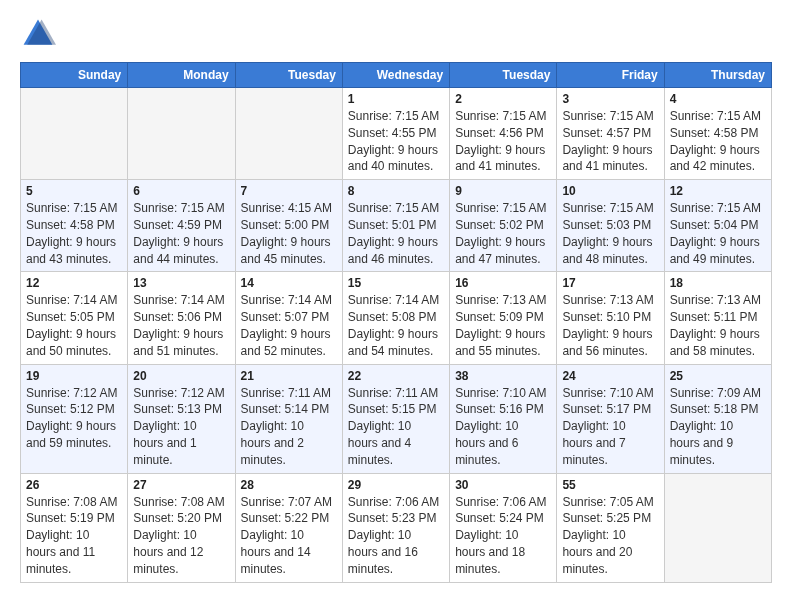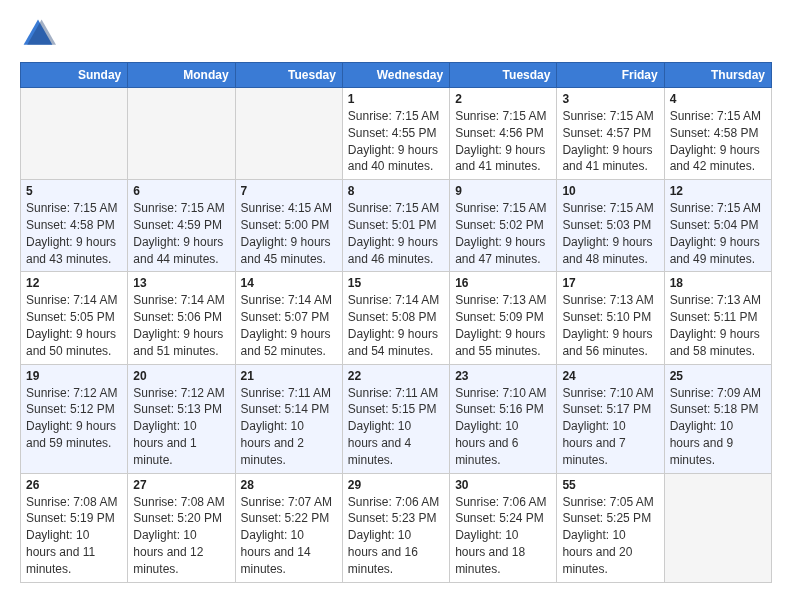--- a/index.html
+++ b/index.html
@@ -287,21 +287,21 @@
 and 2 minutes.</div>
           </td>
           <td>
             <span class="day-num">22</span>
             <div class="day-info">Sunrise: 7:11 AM
 Sunset: 5:15 PM
 Daylight: 10 hours
 and 4 minutes.</div>
           </td>
           <td>
-            <span class="day-num">23</span>
+            <span class="day-num">38</span>
             <div class="day-info">Sunrise: 7:10 AM
 Sunset: 5:16 PM
 Daylight: 10 hours
 and 6 minutes.</div>
           </td>
           <td>
             <span class="day-num">24</span>
             <div class="day-info">Sunrise: 7:10 AM
 Sunset: 5:17 PM
 Daylight: 10 hours

